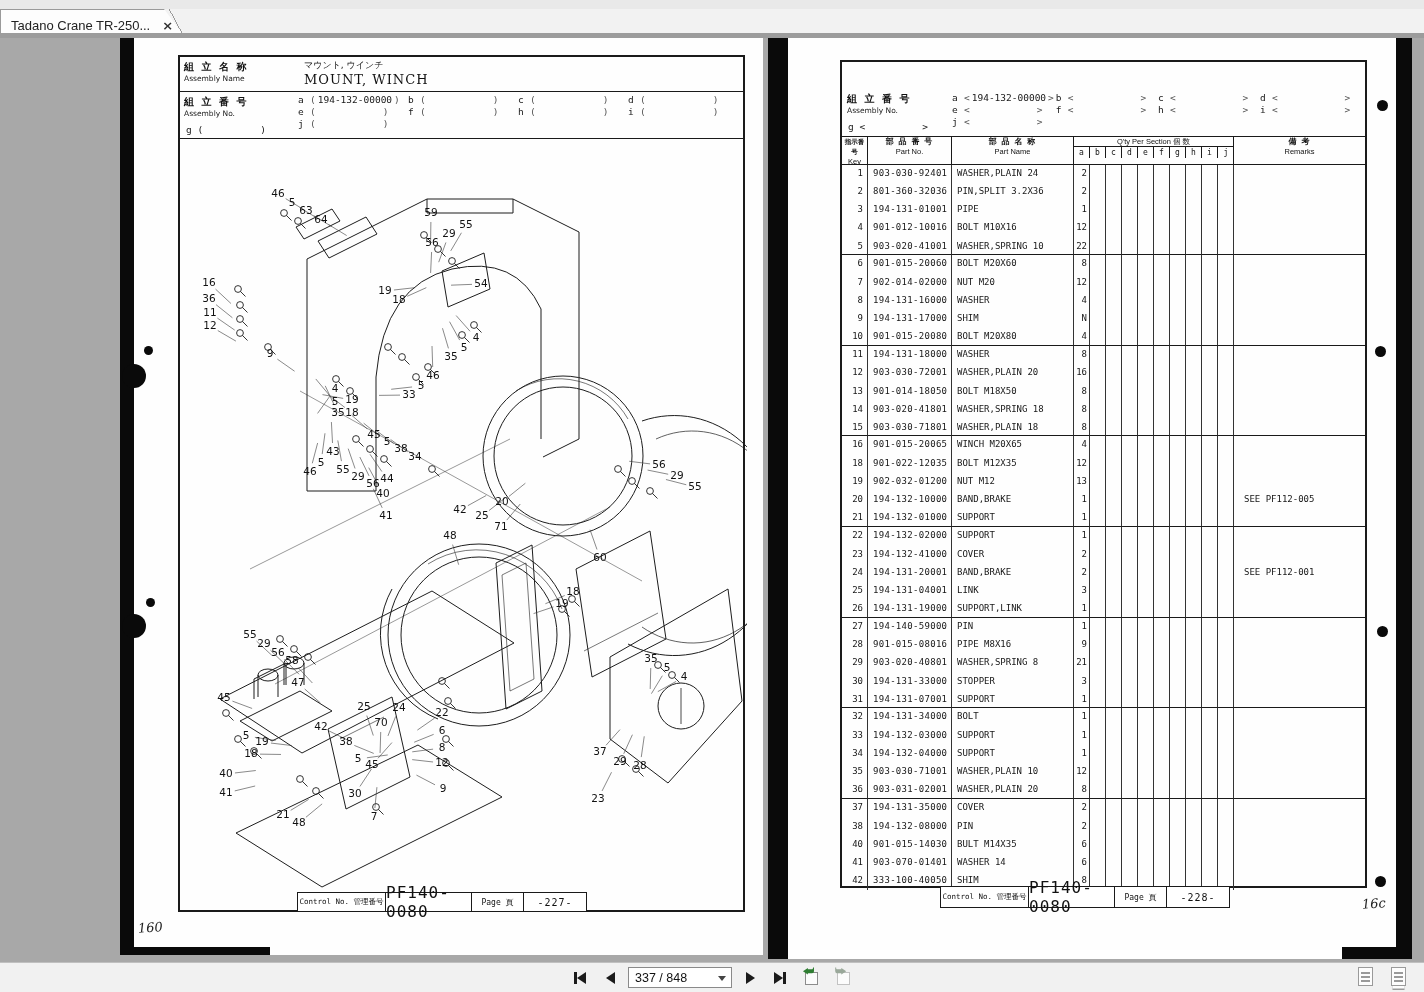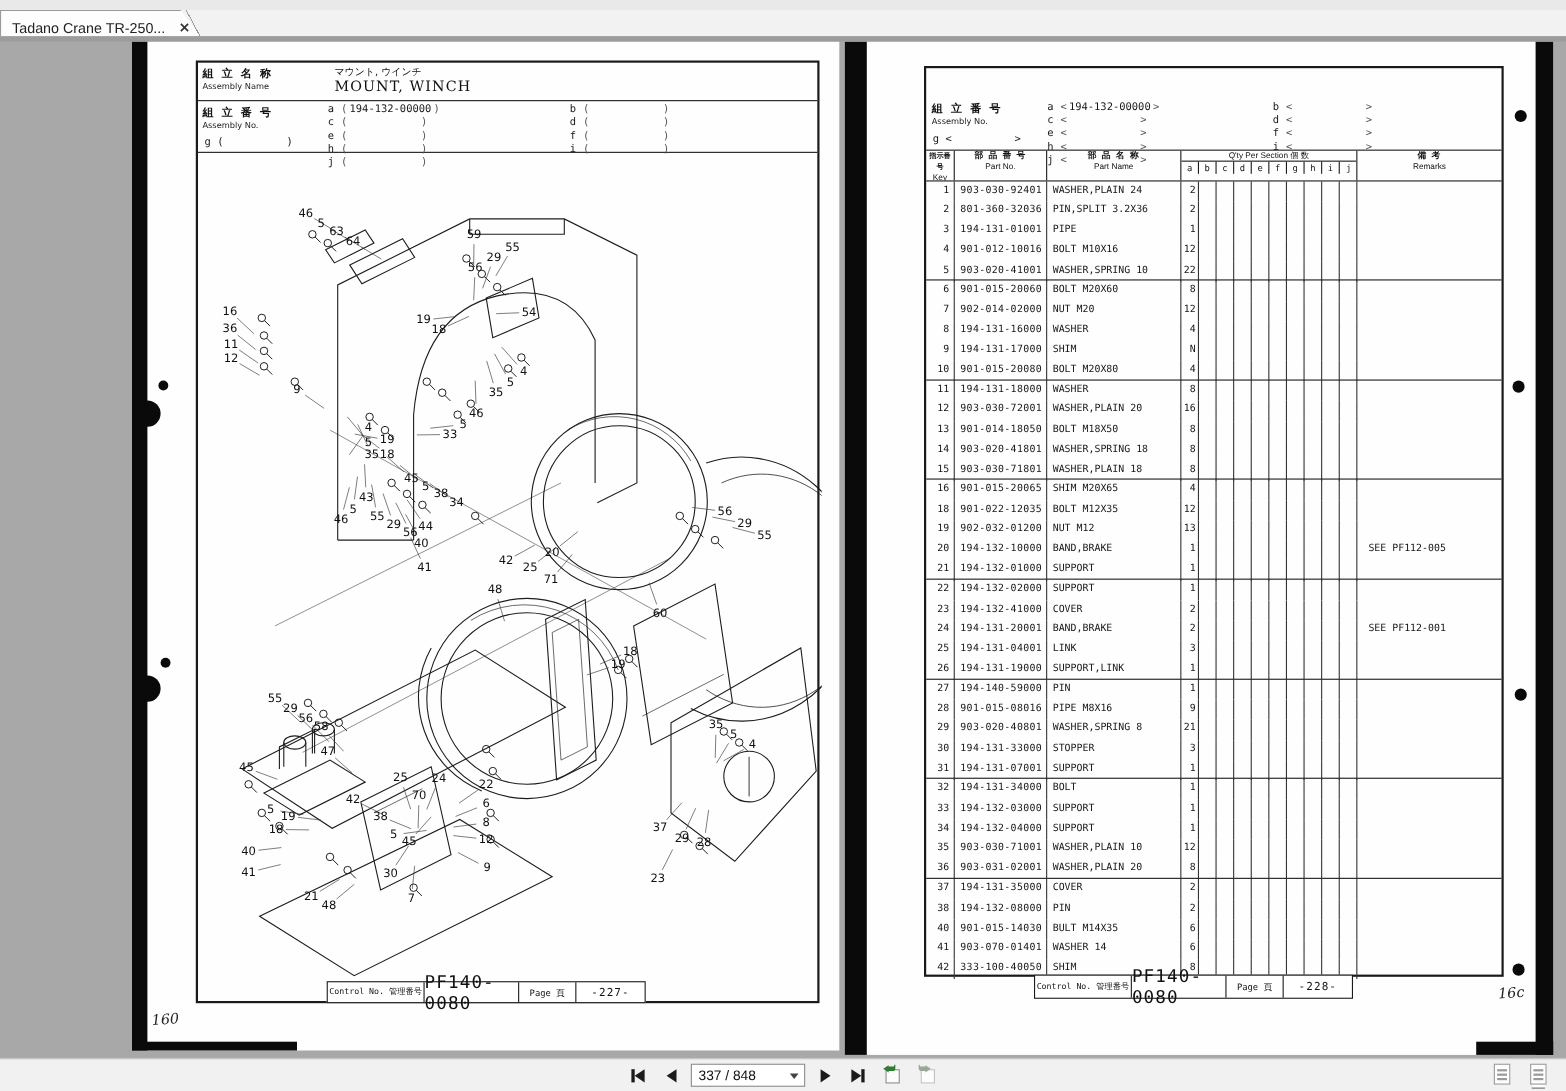--- a/index.html
+++ b/index.html
@@ -36,21 +36,21 @@
   .lhead1 { position:absolute; left:0; top:0; width:100%; height:35px; border-bottom:1.5px solid #1a1a1a; display:flex; }
   .lhead2 { position:absolute; left:0; top:35px; width:100%; height:47px; border-bottom:1.5px solid #1a1a1a; }
   .hlabel { width:118px; padding:3px 4px; }
   .hlabel .jp { font-size:10px; letter-spacing:2px; color:#111; font-weight:bold; }
   .hlabel .en { font-size:7.5px; color:#222; }
   .namevals { padding:2px 6px; }
   .namevals .jp { font-size:9px; color:#111; }
   .namevals .en { font-family:"DejaVu Serif", serif; font-size:13px; letter-spacing:1px; color:#111; }
 
   .slotgrid { position:absolute; left:118px; top:2px; width:440px; display:grid;
-              grid-template-columns:1fr 1fr; grid-row-gap:1px; }
+              grid-template-columns:1fr 1fr 1fr 1fr; grid-row-gap:1px; }
   .slot { font-family:"DejaVu Sans Mono", monospace; font-size:9.5px; color:#181818; white-space:nowrap; }
   .slot .k { display:inline-block; width:10px; }
   .slot .br { color:#555; margin:0 2px; }
   .gslot { position:absolute; left:6px; top:32px; font-family:"DejaVu Sans Mono", monospace; font-size:9.5px; color:#181818; }
 
   .ldraw { position:absolute; left:0; top:82px; width:567px; height:755px; }
 
   .lfoot { position:absolute; left:117px; bottom:-2px; height:20px; display:flex;
            border:1.5px solid #1a1a1a; background:#fff; }
   .lfoot > div { border-right:1.5px solid #1a1a1a; display:flex; align-items:center; justify-content:center;
@@ -806,21 +806,21 @@
             <div class="c-q"></div>
             <div class="c-q"></div>
             <div class="c-q"></div>
             <div class="c-q"></div>
             <div class="c-q"></div>
             <div class="c-rem"></div>
           </div>
           <div class="prow gsep">
             <div class="c-key">16</div>
             <div class="c-no">901-015-20065</div>
-            <div class="c-name">SHIM M20X65</div>
+            <div class="c-name">WINCH M20X65</div>
             <div class="c-q">4</div>
             <div class="c-q"></div>
             <div class="c-q"></div>
             <div class="c-q"></div>
             <div class="c-q"></div>
             <div class="c-q"></div>
             <div class="c-q"></div>
             <div class="c-q"></div>
             <div class="c-q"></div>
             <div class="c-q"></div>

